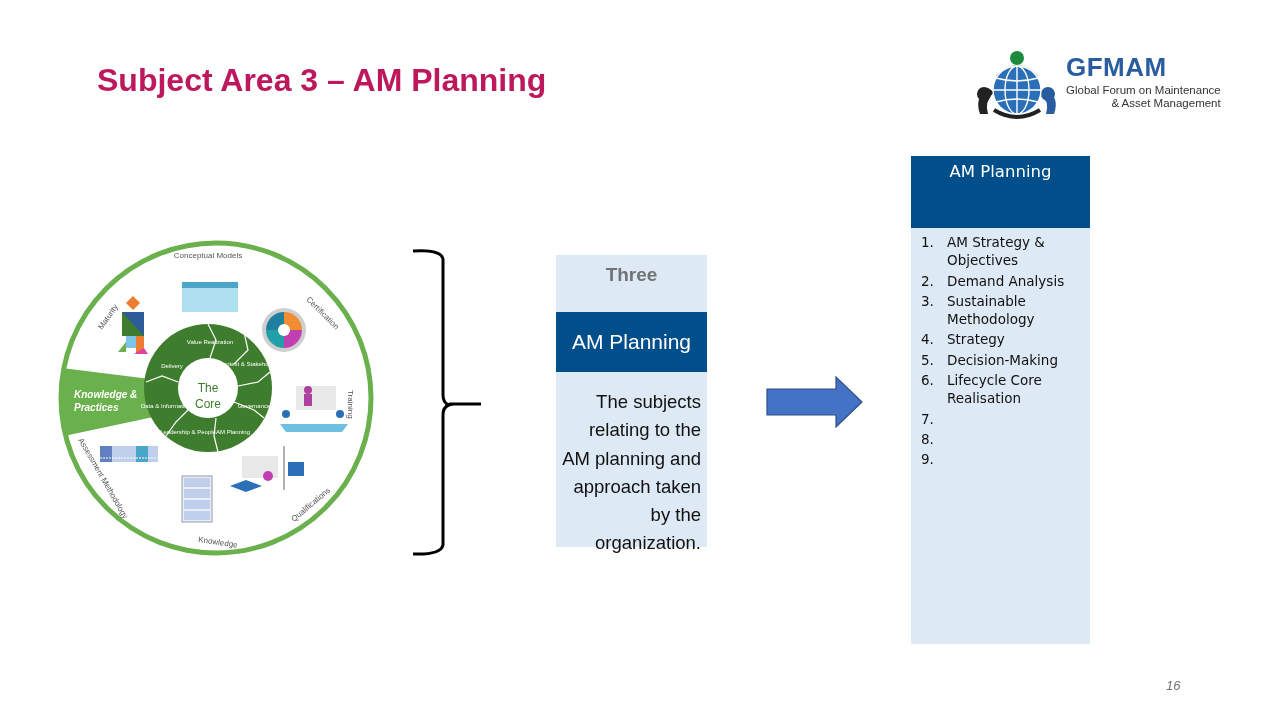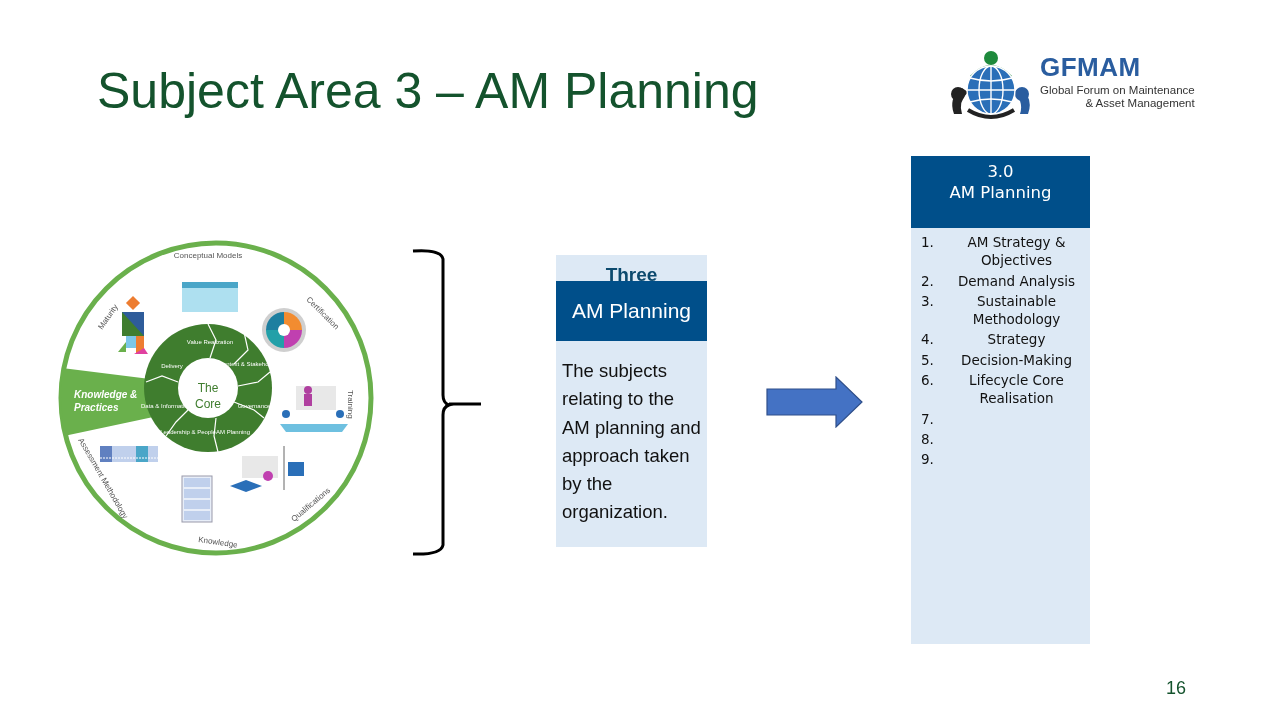--- a/index.html
+++ b/index.html
@@ -1,35 +1,35 @@
 <!DOCTYPE html>
 <html><head>
 <meta charset="utf-8">
 <style>
   html,body{margin:0;padding:0;}
   body{width:1280px;height:720px;background:#ffffff;position:relative;overflow:hidden;font-family:"Liberation Sans",sans-serif;}
-  .title{position:absolute;left:97px;top:62px;font-size:50px;color:#14532d;font-family:"Liberation Sans",sans-serif;font-weight:normal;letter-spacing:0px;}
-  .logo{position:absolute;left:948px;top:44px;width:260px;height:76px;}
+  .title{position:absolute;left:97px;top:62px;font-size:32px;color:#be185d;font-family:"Liberation Sans",sans-serif;font-weight:bold;letter-spacing:0px;}
+  .logo{position:absolute;left:974px;top:44px;width:260px;height:76px;}
   .logo svg{position:absolute;left:0;top:0;}
   .logo-name{position:absolute;left:92px;top:8px;font-size:26px;font-weight:bold;color:#2a5d9f;font-family:"Liberation Sans",sans-serif;letter-spacing:0.5px;}
   .logo-sub{position:absolute;left:92px;top:40px;font-size:11.5px;line-height:13px;color:#333;font-family:"Liberation Sans",sans-serif;white-space:pre;text-align:right;}
   .wheel{position:absolute;left:58px;top:240px;width:316px;height:316px;}
   .brace{position:absolute;left:405px;top:245px;}
   .mid{position:absolute;left:556px;top:255px;width:151px;height:292px;background:#dde9f5;}
-  .mid-head{height:26px;text-align:center;font-weight:bold;font-size:19px;line-height:40px;color:#0c4a6e;}
+  .mid-head{height:57px;text-align:center;font-weight:bold;font-size:19px;line-height:40px;color:#737373;}
   .mid-band{height:60px;background:#004f8a;color:#fff;text-align:center;font-size:21px;line-height:60px;}
-  .mid-desc{padding:16px 6px 0 6px;text-align:left;font-size:18.5px;line-height:28.3px;color:#111;}
+  .mid-desc{padding:16px 6px 0 6px;text-align:right;font-size:18.5px;line-height:28.3px;color:#111;}
   .arrow{position:absolute;left:766px;top:376px;}
   .right{position:absolute;left:911px;top:156px;width:179px;height:488px;background:#dde9f5;}
   .right-head{height:72px;background:#004f8a;color:#fff;text-align:center;font-family:"DejaVu Sans",sans-serif;font-size:16.5px;line-height:21px;padding-top:5px;box-sizing:border-box;}
   .right-list{list-style:none;margin:0;padding:5px 0 0 10px;font-family:"DejaVu Sans",sans-serif;font-size:13.5px;line-height:18.3px;color:#111;}
   .right-list li{display:flex;margin-bottom:2px;}
   .right-list .num{width:26px;flex:none;}
-  .right-list .txt{flex:1;padding-right:4px;text-align:center;}
-  .page-num{position:absolute;left:1166px;top:678px;font-size:18px;color:#14532d;}
+  .right-list .txt{flex:1;padding-right:4px;}
+  .page-num{position:absolute;left:1166px;top:678px;font-size:13px;color:#737373;font-style:italic;}
   .wheel text{font-family:"Liberation Sans",sans-serif;}
 </style>
 </head>
 <body>
 
 <div class="title">Subject Area 3 – AM Planning</div>
 
 <div class="logo">
   <svg width="86" height="76" viewBox="0 0 86 76">
     <circle cx="43" cy="14" r="7" fill="#1e8a3c"></circle>
@@ -153,21 +153,20 @@
   <div class="mid-band">AM Planning</div>
   <div class="mid-desc">The subjects relating to the AM planning and approach taken by the organization.</div>
 </div>
 
 <svg class="arrow" width="98" height="52" viewBox="0 0 98 52">
   <polygon points="1,13 70,13 70,1 96,26 70,51 70,39 1,39" fill="#4472c4" stroke="#2f4f8a" stroke-width="1.2"></polygon>
 </svg>
 
 <div class="right">
   <div class="right-head">
-    <div>3.0</div>
     <div>AM Planning</div>
   </div>
   <ul class="right-list">
     <li>
         <span class="num">1.</span>
         <span class="txt">AM Strategy &amp; Objectives</span>
       </li>
     <li>
         <span class="num">2.</span>
         <span class="txt">Demand Analysis</span>

